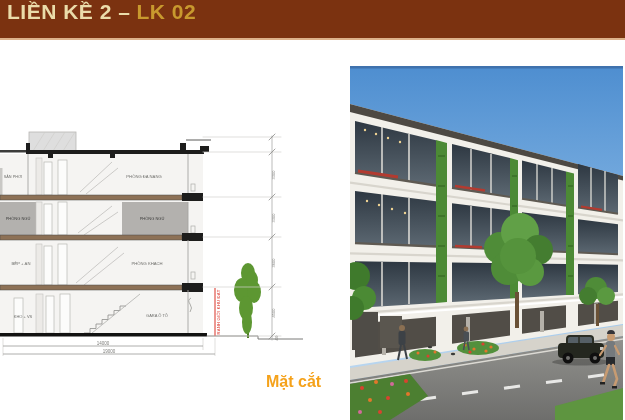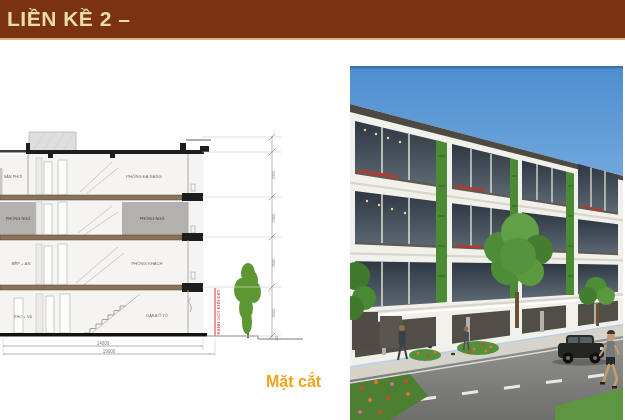--- a/index.html
+++ b/index.html
@@ -1,34 +1,35 @@
 <!DOCTYPE html>
 <html><head>
 <meta charset="utf-8">
 <style>
   html,body{margin:0;padding:0;background:#ffffff;}
   *{box-sizing:border-box;}
   .slide{position:relative;width:625px;height:420px;background:#ffffff;overflow:hidden;
          font-family:"Liberation Sans",sans-serif;}
   .header{position:absolute;left:0;top:0;width:625px;height:40px;background:#7b3210;
-          border-bottom:2px solid #ddb28b;display:flex;align-items:center;padding-left:7px;}
+          border-bottom:2px solid #ddb28b;display:flex;padding-left:7px;}
   .header .t1{color:#eadcaa;font-size:21px;font-weight:bold;letter-spacing:.5px;}
   .header .t2{color:#c8992e;font-size:21px;font-weight:bold;letter-spacing:.5px;margin-left:6px;}
   .section-svg{position:absolute;left:0;top:0;}
   .photo-svg{position:absolute;left:350px;top:66px;}
   .caption{position:absolute;left:266px;top:337px;color:#f5a21b;font-size:16px;font-weight:bold;margin-top:36px;}
   text{font-family:"Liberation Sans",sans-serif;}
 </style>
 </head>
 <body>
 
 <div class="slide">
 
   <div class="header">
     <span class="t1">LIỀN KỀ 2 –</span>
+    <span class="t2">LK 02</span>
   </div>
 
   <svg class="section-svg" width="345" height="420" viewBox="0 0 345 420">
 
     <rect x="0" y="154" width="203" height="181" fill="#f5f4f2"></rect>
 
     <g>
       <rect x="29" y="132" width="47" height="19" fill="#dedede" stroke="#b7b6b3" stroke-width="0.8"></rect>
       <path d="M33,151 L45,132 M43,151 L55,132 M53,151 L65,132 M63,151 L75,132" stroke="#cccbc8" stroke-width="0.6"></path>
       <rect x="0" y="150" width="27" height="2.5" fill="#3c3c3a"></rect>

